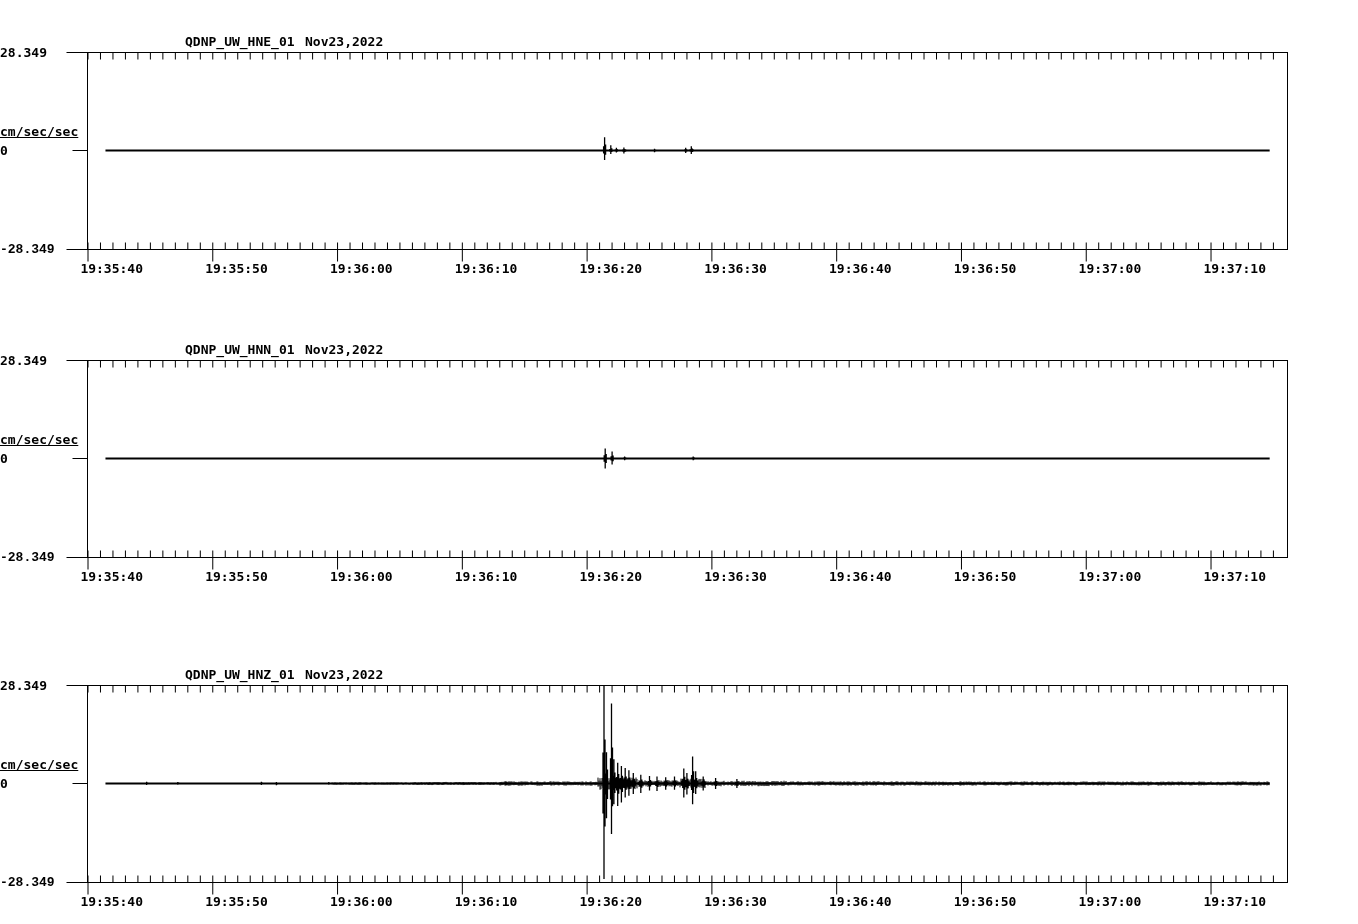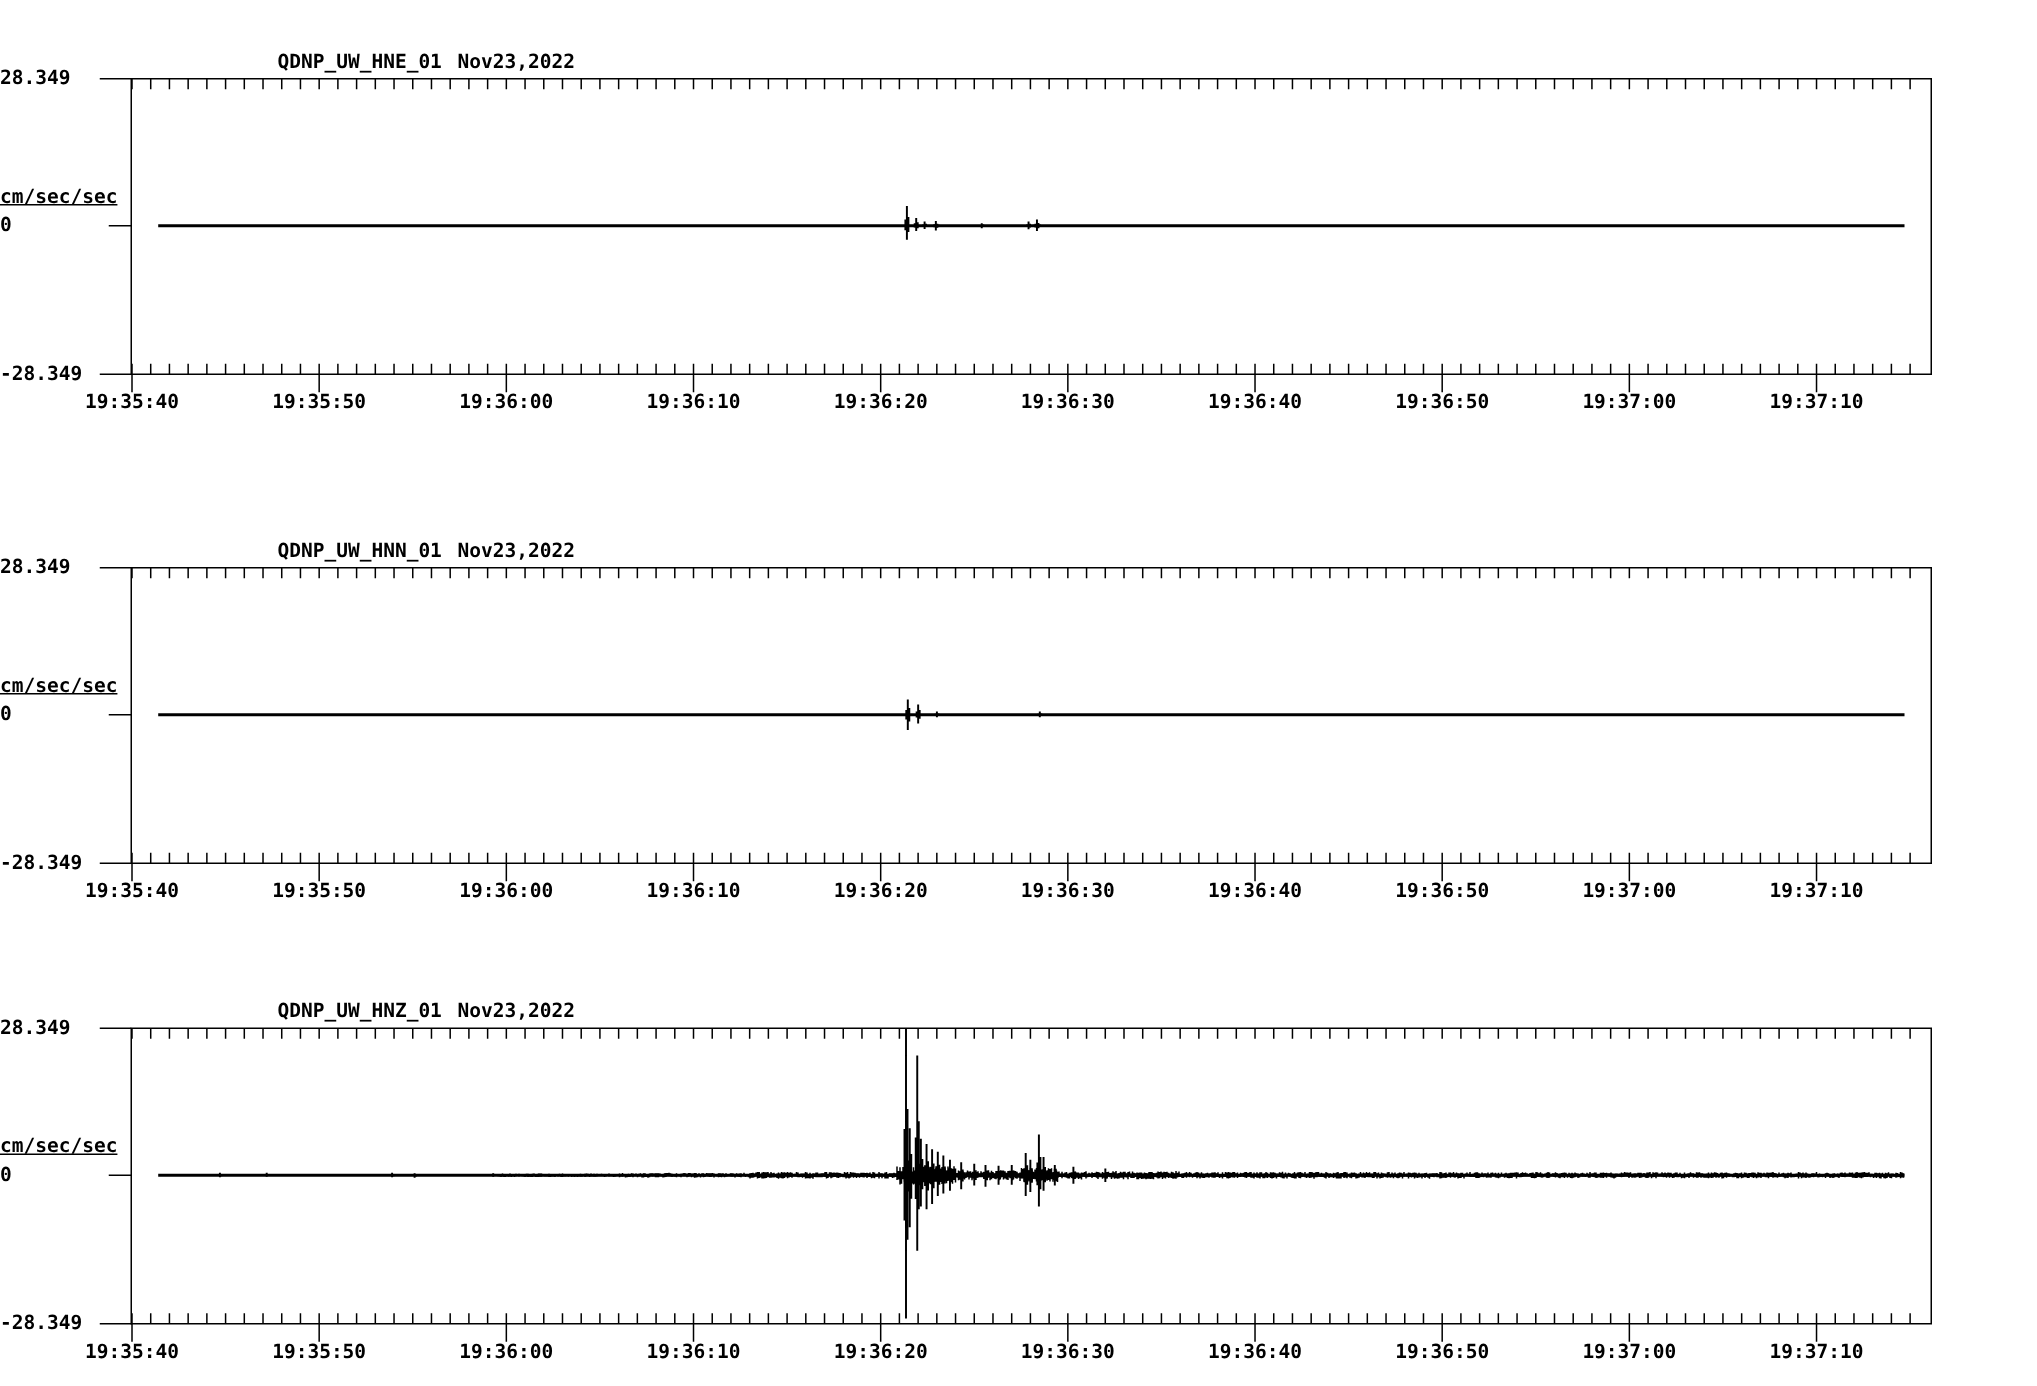--- a/index.html
+++ b/index.html
@@ -9,23 +9,23 @@
     font-weight:bold;color:#000;overflow:hidden;
   }
   .seismo{position:absolute;left:0;width:1358px;height:308px;}
   .seismo .wave{position:absolute;left:0;top:0;}
   .t-station{position:absolute;left:185px;top:34px;font-size:13px;letter-spacing:0;white-space:pre;}
   .t-date{position:absolute;left:305px;top:34px;font-size:13px;white-space:pre;}
   .ylab{position:absolute;font-size:13px;text-align:left;white-space:pre;}
   .y-max{left:0;top:45px;width:62px;}
   .y-unit{left:0;top:124px;width:78px;text-decoration:underline;}
   .y-zero{left:0;top:143px;width:62px;}
-  .y-min{left:0;top:242px;width:62px;}
+  .y-min{left:0;top:242px;width:62px;font-family:Liberation Mono, monospace;}
   .xticklabels{position:absolute;left:0;top:0;width:1358px;height:308px;}
-  .xtl{position:absolute;top:261px;width:110px;margin-left:-55px;text-align:center;font-size:13px;white-space:pre;}
+  .xtl{position:absolute;top:261px;width:110px;margin-left:-55px;text-align:right;font-size:13px;white-space:pre;}
 </style>
 </head>
 <body>
 
 <div id="app">
 
   <section class="seismo" style="top:0">
     <span class="t-station">QDNP_UW_HNE_01</span>
     <span class="t-date">Nov23,2022</span>
     <span class="ylab y-max">28.349</span>
@@ -45,21 +45,21 @@
         <span class="xtl" style="left: 462.34px;">19:36:10</span>
         <span class="xtl" style="left: 587.12px;">19:36:20</span>
         <span class="xtl" style="left: 711.9px;">19:36:30</span>
         <span class="xtl" style="left: 836.68px;">19:36:40</span>
         <span class="xtl" style="left: 961.46px;">19:36:50</span>
         <span class="xtl" style="left: 1086.24px;">19:37:00</span>
         <span class="xtl" style="left: 1211.02px;">19:37:10</span>
       </div>
   </section>
 
-  <section class="seismo" style="top:326px">
+  <section class="seismo" style="top:308px">
     <span class="t-station">QDNP_UW_HNN_01</span>
     <span class="t-date">Nov23,2022</span>
     <span class="ylab y-max">28.349</span>
     <span class="ylab y-unit">cm/sec/sec</span>
     <span class="ylab y-zero">0</span>
     <span class="ylab y-min">-28.349</span>
     <svg class="wave" width="1358" height="308">
         <rect x="87.5" y="52.5" width="1200" height="197" fill="none" stroke="#000" stroke-width="1"></rect>
         <path d="M88 52.5V59.5M88 242.5V261.5M100.478 52.5V59.5M100.478 242.5V249.5M112.956 52.5V59.5M112.956 242.5V249.5M125.434 52.5V59.5M125.434 242.5V249.5M137.912 52.5V59.5M137.912 242.5V249.5M150.39 52.5V59.5M150.39 242.5V249.5M162.868 52.5V59.5M162.868 242.5V249.5M175.346 52.5V59.5M175.346 242.5V249.5M187.824 52.5V59.5M187.824 242.5V249.5M200.302 52.5V59.5M200.302 242.5V249.5M212.78 52.5V59.5M212.78 242.5V261.5M225.258 52.5V59.5M225.258 242.5V249.5M237.736 52.5V59.5M237.736 242.5V249.5M250.214 52.5V59.5M250.214 242.5V249.5M262.692 52.5V59.5M262.692 242.5V249.5M275.16999999999996 52.5V59.5M275.16999999999996 242.5V249.5M287.648 52.5V59.5M287.648 242.5V249.5M300.126 52.5V59.5M300.126 242.5V249.5M312.604 52.5V59.5M312.604 242.5V249.5M325.082 52.5V59.5M325.082 242.5V249.5M337.56 52.5V59.5M337.56 242.5V261.5M350.038 52.5V59.5M350.038 242.5V249.5M362.516 52.5V59.5M362.516 242.5V249.5M374.99399999999997 52.5V59.5M374.99399999999997 242.5V249.5M387.472 52.5V59.5M387.472 242.5V249.5M399.95 52.5V59.5M399.95 242.5V249.5M412.428 52.5V59.5M412.428 242.5V249.5M424.906 52.5V59.5M424.906 242.5V249.5M437.384 52.5V59.5M437.384 242.5V249.5M449.86199999999997 52.5V59.5M449.86199999999997 242.5V249.5M462.34 52.5V59.5M462.34 242.5V261.5M474.818 52.5V59.5M474.818 242.5V249.5M487.296 52.5V59.5M487.296 242.5V249.5M499.774 52.5V59.5M499.774 242.5V249.5M512.252 52.5V59.5M512.252 242.5V249.5M524.73 52.5V59.5M524.73 242.5V249.5M537.208 52.5V59.5M537.208 242.5V249.5M549.6859999999999 52.5V59.5M549.6859999999999 242.5V249.5M562.164 52.5V59.5M562.164 242.5V249.5M574.642 52.5V59.5M574.642 242.5V249.5M587.12 52.5V59.5M587.12 242.5V261.5M599.598 52.5V59.5M599.598 242.5V249.5M612.076 52.5V59.5M612.076 242.5V249.5M624.554 52.5V59.5M624.554 242.5V249.5M637.032 52.5V59.5M637.032 242.5V249.5M649.51 52.5V59.5M649.51 242.5V249.5M661.9879999999999 52.5V59.5M661.9879999999999 242.5V249.5M674.466 52.5V59.5M674.466 242.5V249.5M686.944 52.5V59.5M686.944 242.5V249.5M699.422 52.5V59.5M699.422 242.5V249.5M711.9 52.5V59.5M711.9 242.5V261.5M724.378 52.5V59.5M724.378 242.5V249.5M736.856 52.5V59.5M736.856 242.5V249.5M749.334 52.5V59.5M749.334 242.5V249.5M761.812 52.5V59.5M761.812 242.5V249.5M774.29 52.5V59.5M774.29 242.5V249.5M786.768 52.5V59.5M786.768 242.5V249.5M799.246 52.5V59.5M799.246 242.5V249.5M811.7239999999999 52.5V59.5M811.7239999999999 242.5V249.5M824.202 52.5V59.5M824.202 242.5V249.5M836.68 52.5V59.5M836.68 242.5V261.5M849.158 52.5V59.5M849.158 242.5V249.5M861.636 52.5V59.5M861.636 242.5V249.5M874.114 52.5V59.5M874.114 242.5V249.5M886.592 52.5V59.5M886.592 242.5V249.5M899.0699999999999 52.5V59.5M899.0699999999999 242.5V249.5M911.548 52.5V59.5M911.548 242.5V249.5M924.026 52.5V59.5M924.026 242.5V249.5M936.504 52.5V59.5M936.504 242.5V249.5M948.982 52.5V59.5M948.982 242.5V249.5M961.46 52.5V59.5M961.46 242.5V261.5M973.938 52.5V59.5M973.938 242.5V249.5M986.4159999999999 52.5V59.5M986.4159999999999 242.5V249.5M998.894 52.5V59.5M998.894 242.5V249.5M1011.372 52.5V59.5M1011.372 242.5V249.5M1023.85 52.5V59.5M1023.85 242.5V249.5M1036.328 52.5V59.5M1036.328 242.5V249.5M1048.806 52.5V59.5M1048.806 242.5V249.5M1061.284 52.5V59.5M1061.284 242.5V249.5M1073.762 52.5V59.5M1073.762 242.5V249.5M1086.24 52.5V59.5M1086.24 242.5V261.5M1098.7179999999998 52.5V59.5M1098.7179999999998 242.5V249.5M1111.196 52.5V59.5M1111.196 242.5V249.5M1123.674 52.5V59.5M1123.674 242.5V249.5M1136.152 52.5V59.5M1136.152 242.5V249.5M1148.6299999999999 52.5V59.5M1148.6299999999999 242.5V249.5M1161.108 52.5V59.5M1161.108 242.5V249.5M1173.586 52.5V59.5M1173.586 242.5V249.5M1186.064 52.5V59.5M1186.064 242.5V249.5M1198.542 52.5V59.5M1198.542 242.5V249.5M1211.02 52.5V59.5M1211.02 242.5V261.5M1223.498 52.5V59.5M1223.498 242.5V249.5M1235.9759999999999 52.5V59.5M1235.9759999999999 242.5V249.5M1248.454 52.5V59.5M1248.454 242.5V249.5M1260.932 52.5V59.5M1260.932 242.5V249.5M1273.41 52.5V59.5M1273.41 242.5V249.5M66.5 52.5H87.5M72.5 150.5H87.5M66.5 249.5H87.5" stroke="#000" stroke-width="1" fill="none"></path>
         <path d="M105.4692 150.5H1269.6666" stroke="#000" stroke-width="2" fill="none"></path>

